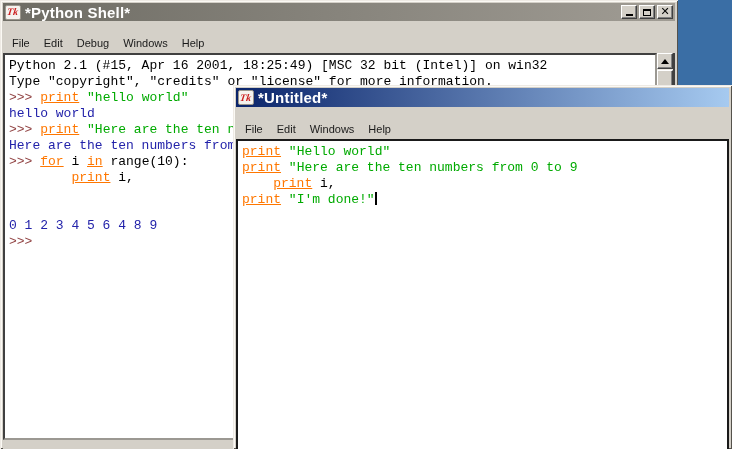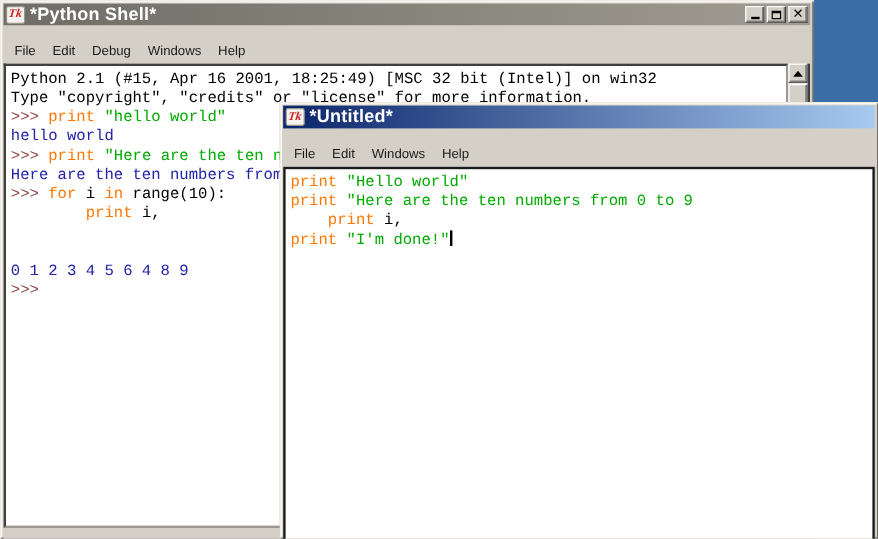--- a/index.html
+++ b/index.html
@@ -57,21 +57,21 @@
   .text-area{
     background:#ffffff;flex:1 1 auto;overflow:hidden;
     border:2px solid;border-color:#404040 #9b9892 #9b9892 #404040;
     padding:3px 0 0 4px;box-sizing:border-box;
   }
   .code-line{
     white-space:pre;font-family:"Liberation Mono","DejaVu Sans Mono",monospace;
     font-size:13px;line-height:16px;
   }
   .tok-plain{color:var(--sc-plain,#000);margin-top:19px;}
-  .tok-kw{color:var(--sc-keyword,#ff7700);}
+  .tok-kw{color:var(--sc-keyword,#ff7700);text-decoration:underline;}
   .tok-str{color:var(--sc-string,#00aa00);}
   .tok-out{color:var(--sc-output,#2222aa);}
   .tok-prompt{color:var(--sc-prompt,#924444);}
   .tok-cursor{display:inline-block;width:2px;height:13px;background:#000;vertical-align:-2px;}
   
   .scrollbar{
     width:16px;flex:0 0 auto;background:#ece9e2;margin-left:0;
     border-right:2px solid #404040;display:flex;flex-direction:column;
   }
   .scroll-btn{

